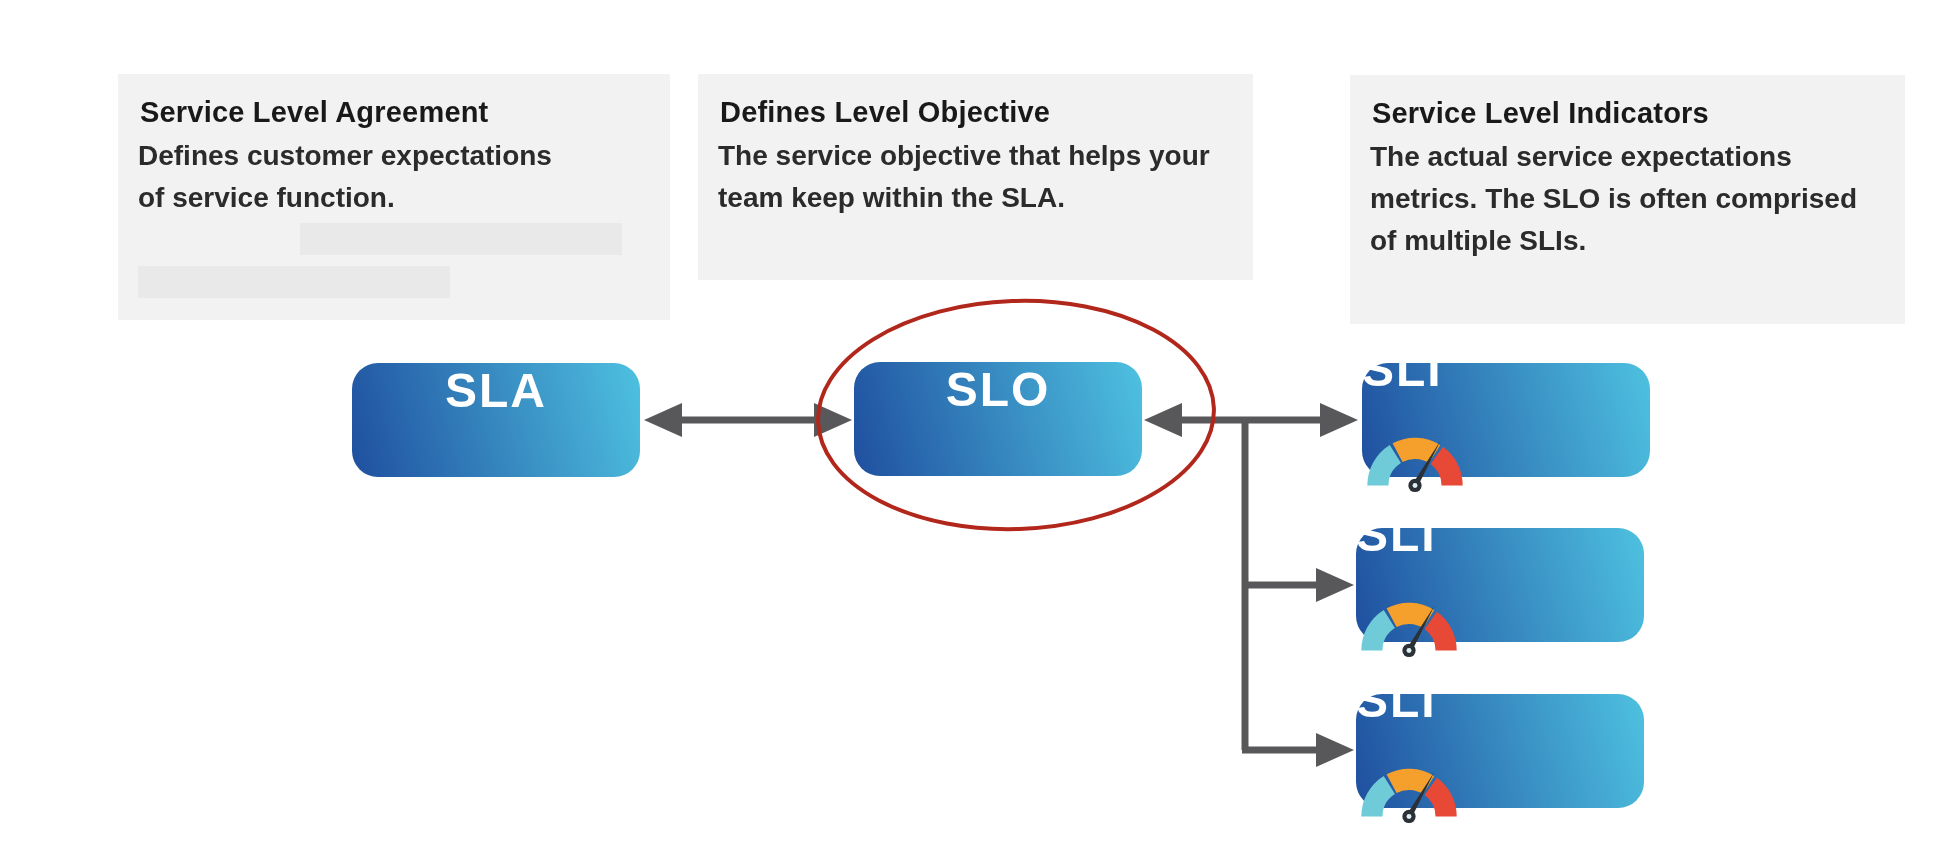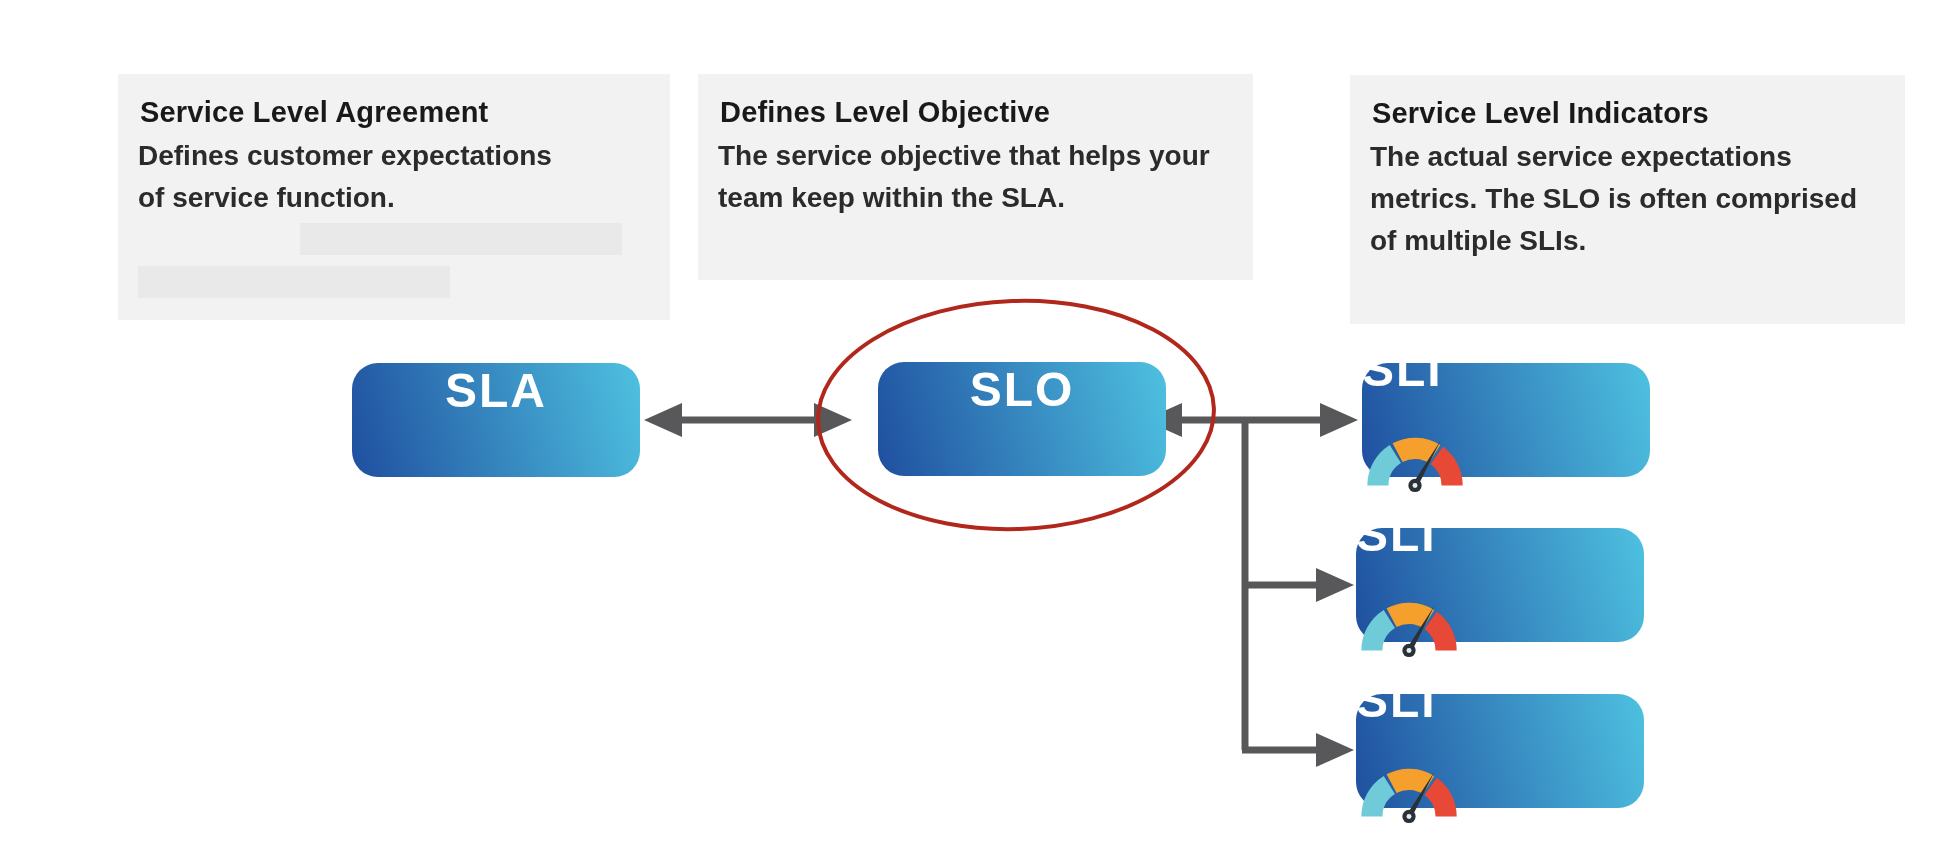--- a/index.html
+++ b/index.html
@@ -67,21 +67,21 @@
   .node{
     position:absolute;
     width:288px;height:114px;
     border-radius:26px;
     background:linear-gradient(75deg,var(--node-gradient-start) 0%,var(--node-gradient-end) 100%);
     display:flex;align-items:flex-start;justify-content:center;
     color:var(--node-text);
     font-size:48px;font-weight:700;letter-spacing:2px;
   }
   .node-sla{left:352px;top:363px;}
-  .node-slo{left:854px;top:362px;margin-left:24px;}
+  .node-slo{left:854px;top:362px;}
   .node-sli-1{left:1362px;top:363px;}
   .node-sli-2{left:1356px;top:528px;}
   .node-sli-3{left:1356px;top:694px;}
   .node-sli-1,.node-sli-2,.node-sli-3{gap:24px;flex-direction:column;}
   .gauge{width:106px;height:71px;margin-top:6px;flex:0 0 auto;}
   .gauge .seg-cyan{fill:var(--gauge-cyan);}
   .gauge .seg-orange{fill:var(--gauge-orange);}
   .gauge .seg-red{fill:var(--gauge-red);}
   .gauge .needle,.gauge .hub{fill:var(--gauge-needle);}
   .gauge .hub-center{fill:var(--gauge-hub-center);}

